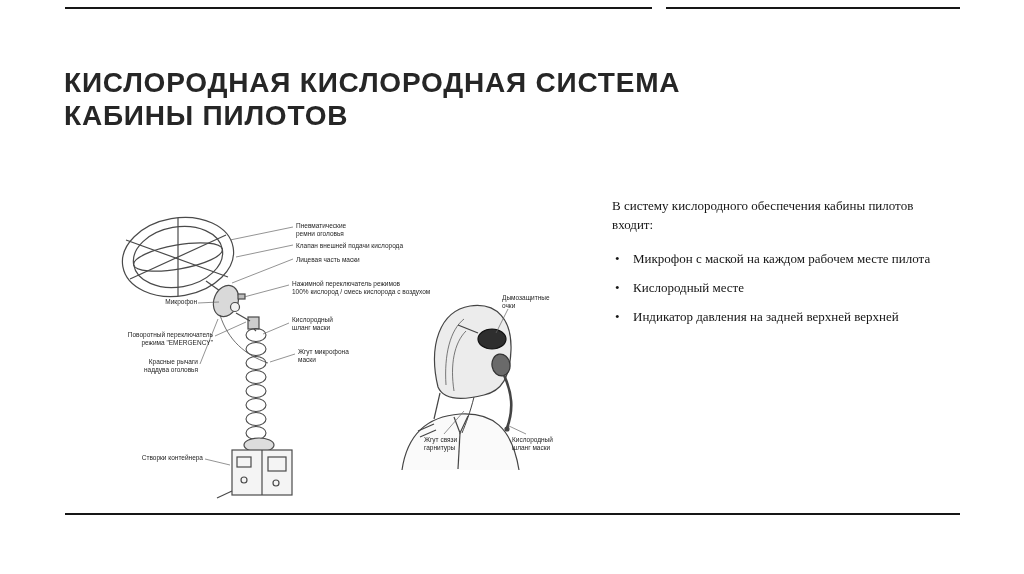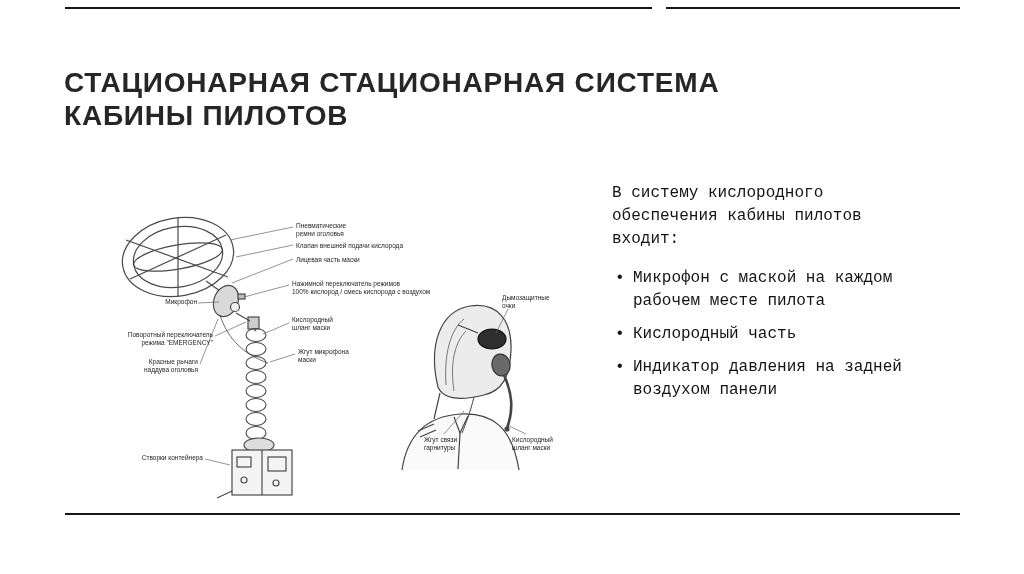--- a/index.html
+++ b/index.html
@@ -20,35 +20,35 @@
 
   .diagram{position:absolute;left:60px;top:195px;width:545px;height:315px;}
   .diagram svg{position:absolute;left:0;top:0;}
   .lbl{
     position:absolute;font-size:6.5px;line-height:1.3;color:#1f1f1f;
     white-space:pre-line;font-family:"Liberation Sans",sans-serif;
   }
   .lbl.r{text-align:right;}
 
   .body-text{
-    position:absolute;left:612px;top:182px;width:324px;
-    font-family:Liberation Mono, monospace;font-size:16px;line-height:1.44;
+    position:absolute;left:612px;top:197px;width:324px;
+    font-family:Liberation Serif, serif;font-size:13px;line-height:1.44;
     color:#141414;
   }
   .intro{margin:0 0 16px 0;}
   .bullet{display:flex;margin-bottom:10px;}
   .bullet .dot{flex:0 0 21px;width:21px;padding-left:3px;box-sizing:border-box;}
 </style>
 </head>
 <body>
 
 <div class="rule rule-top-left"></div>
 <div class="rule rule-top-right"></div>
 
-<h1 class="title">СТАЦИОНАРНАЯ СТАЦИОНАРНАЯ СИСТЕМА КАБИНЫ ПИЛОТОВ</h1>
+<h1 class="title">КИСЛОРОДНАЯ КИСЛОРОДНАЯ СИСТЕМА КАБИНЫ ПИЛОТОВ</h1>
 
 <div class="diagram">
   <svg width="545" height="315" viewBox="0 0 545 315">
     <g stroke="#4a4a4a" stroke-width="1.2" fill="none">
       <ellipse cx="118" cy="62" rx="56" ry="39" transform="rotate(-10 118 62)"></ellipse>
       <ellipse cx="118" cy="62" rx="45" ry="30" transform="rotate(-10 118 62)"></ellipse>
       <ellipse cx="118" cy="62" rx="45" ry="12" transform="rotate(-10 118 62)"></ellipse>
       <line x1="66" y1="45" x2="168" y2="82"></line>
       <line x1="70" y1="84" x2="166" y2="40"></line>
       <line x1="118" y1="23" x2="118" y2="101"></line>
@@ -143,21 +143,21 @@
 </div>
 
 <div class="body-text">
   <p class="intro">В систему кислородного обеспечения кабины пилотов входит:</p>
   <div class="bullet">
     <span class="dot">•</span>
     <span>Микрофон с маской на каждом рабочем месте пилота</span>
   </div>
   <div class="bullet">
     <span class="dot">•</span>
-    <span>Кислородный часть</span>
+    <span>Кислородный месте</span>
   </div>
   <div class="bullet">
     <span class="dot">•</span>
-    <span>Индикатор давления на задней воздухом панели</span>
+    <span>Индикатор давления на задней верхней верхней</span>
   </div>
 </div>
 
 <div class="rule rule-bottom"></div>
 
 </body></html>

